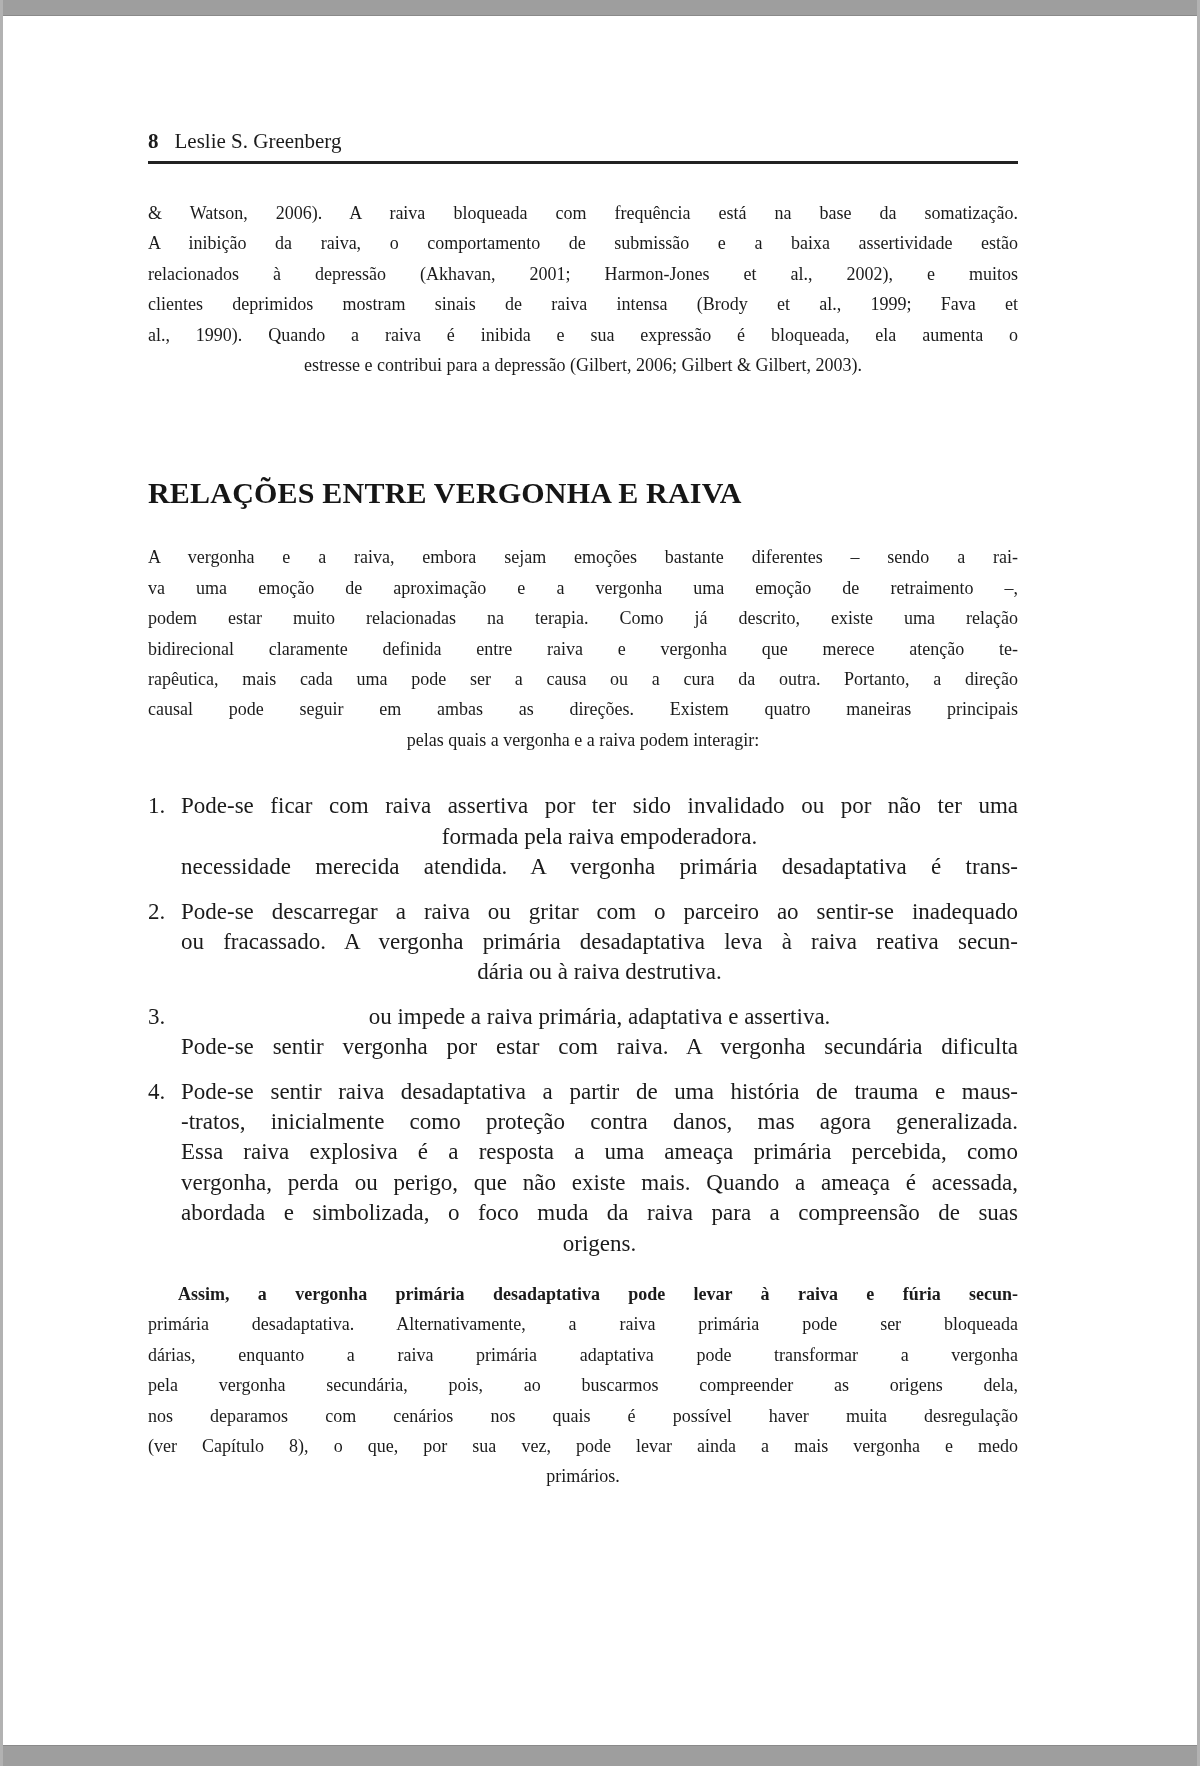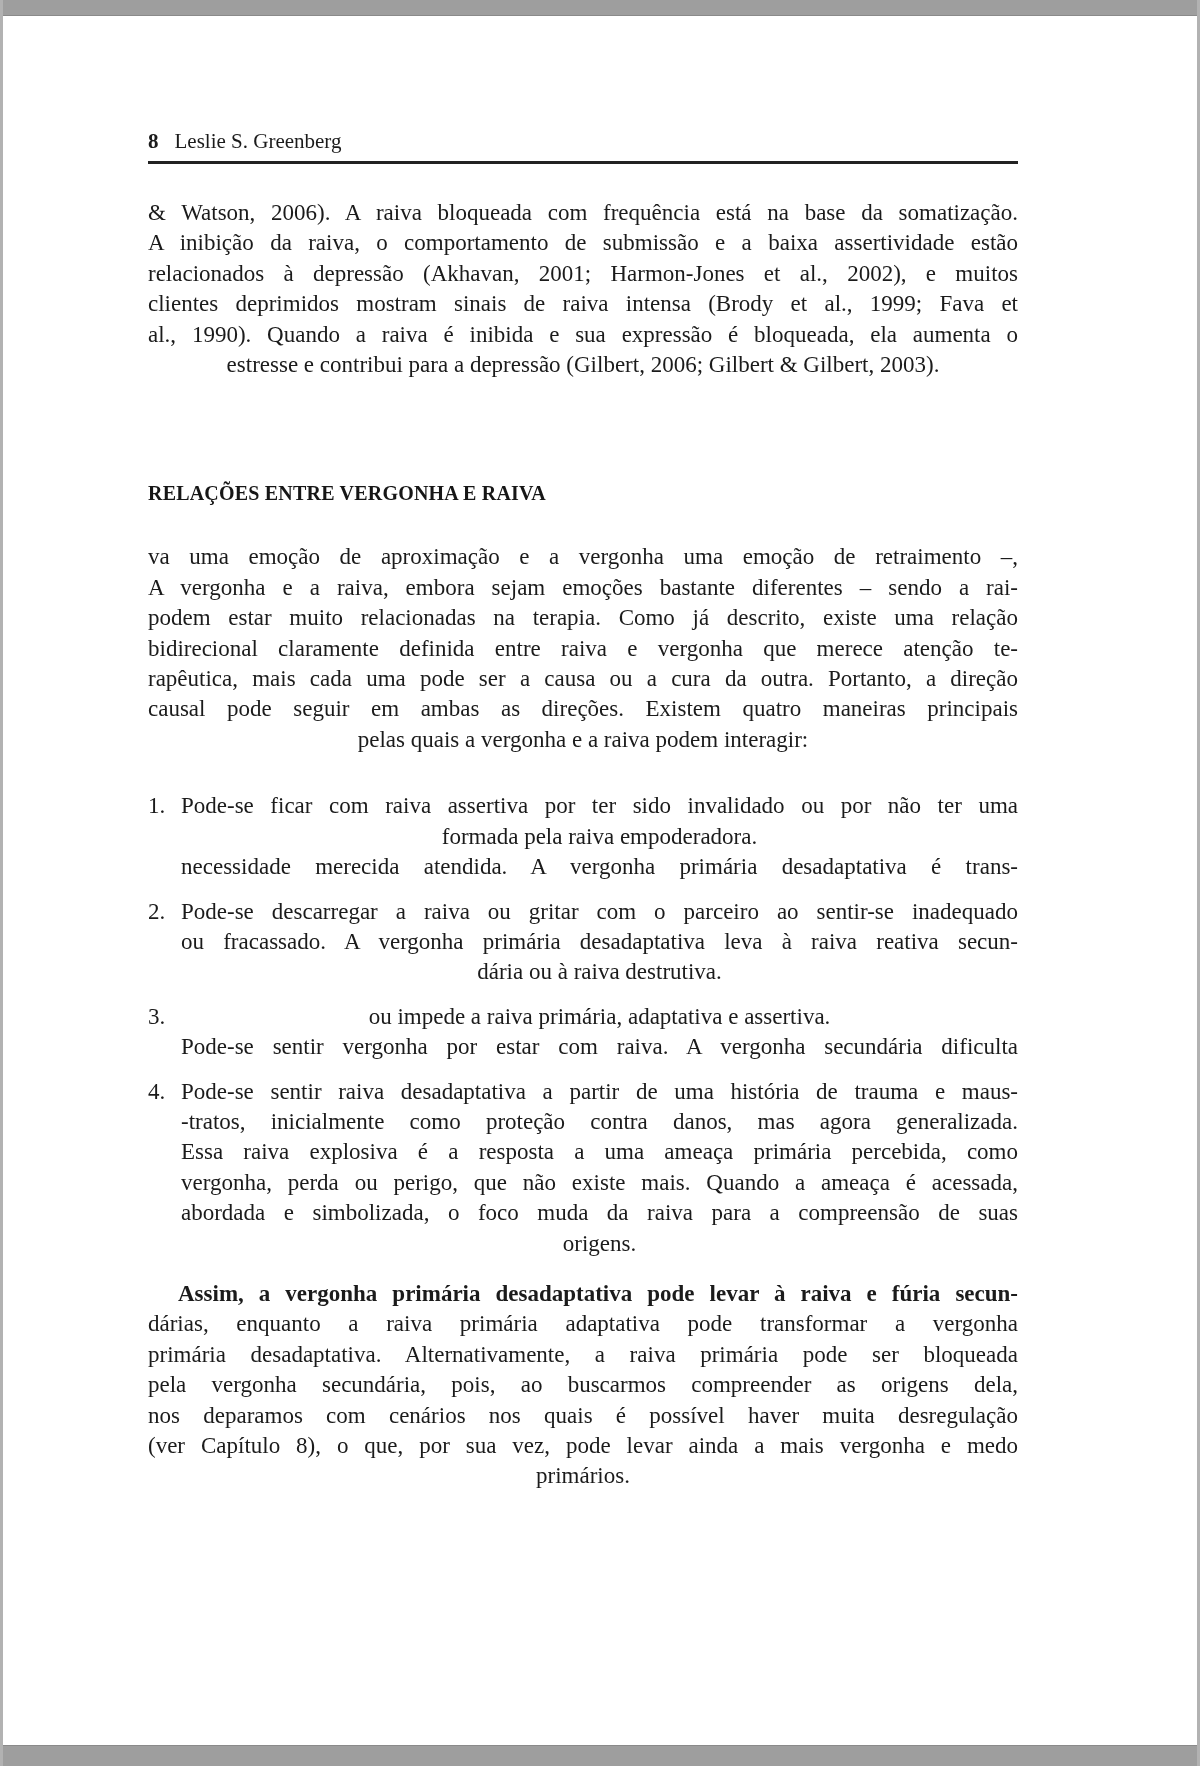--- a/index.html
+++ b/index.html
@@ -18,25 +18,25 @@
   .chrome { position:absolute; left:-3px; right:-3px; background:#9e9e9e; z-index:5; }
   .chrome.top { top:0; height:15px; border-bottom:1px solid #8a8a8a; }
   .chrome.bottom { bottom:0; height:20px; border-top:1px solid #8a8a8a; }
 
   .content { margin-left:145px; width:870px; }
 
   header.running { margin-top:129px; font-size:21px; line-height:24px; }
   .pnum { font-weight:700; margin-right:16px; }
   .rule { margin-top:8px; height:3px; background:#222222; }
 
-  .para { margin:0; font-size:23px; line-height:30.4px; }
+  .para { margin:0; font-size:18px; line-height:30.4px; }
   .p-intro { margin-top:34px; }
   h2.sect {
     margin:96px 0 0 0;
-    font-size:20px; line-height:34px; font-weight:700;
+    font-size:30px; line-height:34px; font-weight:700;
     letter-spacing:0.2px; color:#161616;
   }
   .p-rel { margin-top:32px; }
 
   .ln { display:block; }
   .j { text-align:justify; text-align-last:justify; }
   .last { text-align:center; }
 
   ol.interactions { margin:36px 0 0 0; padding:0; list-style:none; font-size:23px; line-height:30.4px; }
   .li { display:flex; margin-bottom:14px; }
@@ -66,22 +66,22 @@
       <span class="ln j">A inibição da raiva, o comportamento de submissão e a baixa assertividade estão</span>
       <span class="ln j">relacionados à depressão (Akhavan, 2001; Harmon-Jones et al., 2002), e muitos</span>
       <span class="ln j">clientes deprimidos mostram sinais de raiva intensa (Brody et al., 1999; Fava et</span>
       <span class="ln j">al., 1990). Quando a raiva é inibida e sua expressão é bloqueada, ela aumenta o</span>
       <span class="ln last">estresse e contribui para a depressão (Gilbert, 2006; Gilbert &amp; Gilbert, 2003).</span>
     </p>
 
     <h2 class="sect">RELAÇÕES ENTRE VERGONHA E RAIVA</h2>
 
     <p class="para p-rel">
+      <span class="ln j">A vergonha e a raiva, embora sejam emoções bastante diferentes – sendo a rai-</span>
       <span class="ln j">va uma emoção de aproximação e a vergonha uma emoção de retraimento –,</span>
-      <span class="ln j">A vergonha e a raiva, embora sejam emoções bastante diferentes – sendo a rai-</span>
       <span class="ln j">podem estar muito relacionadas na terapia. Como já descrito, existe uma relação</span>
       <span class="ln j">bidirecional claramente definida entre raiva e vergonha que merece atenção te-</span>
       <span class="ln j">rapêutica, mais cada uma pode ser a causa ou a cura da outra. Portanto, a direção</span>
       <span class="ln j">causal pode seguir em ambas as direções. Existem quatro maneiras principais</span>
       <span class="ln last">pelas quais a vergonha e a raiva podem interagir:</span>
     </p>
 
     <ol class="interactions">
       <li class="li">
         <span class="num">1.</span>
@@ -114,22 +114,22 @@
           <span class="ln j">Essa raiva explosiva é a resposta a uma ameaça primária percebida, como</span>
           <span class="ln j">vergonha, perda ou perigo, que não existe mais. Quando a ameaça é acessada,</span>
           <span class="ln j">abordada e simbolizada, o foco muda da raiva para a compreensão de suas</span>
           <span class="ln last">origens.</span>
         </span>
       </li>
     </ol>
 
     <p class="para p-close">
       <span class="ln j first">Assim, a vergonha primária desadaptativa pode levar à raiva e fúria secun-</span>
+      <span class="ln j">primária desadaptativa. Alternativamente, a raiva primária pode ser bloqueada</span>
       <span class="ln j">dárias, enquanto a raiva primária adaptativa pode transformar a vergonha</span>
-      <span class="ln j">primária desadaptativa. Alternativamente, a raiva primária pode ser bloqueada</span>
       <span class="ln j">pela vergonha secundária, pois, ao buscarmos compreender as origens dela,</span>
       <span class="ln j">nos deparamos com cenários nos quais é possível haver muita desregulação</span>
       <span class="ln j">(ver Capítulo 8), o que, por sua vez, pode levar ainda a mais vergonha e medo</span>
       <span class="ln last">primários.</span>
     </p>
 
   </div>
 </div>
 
 </body></html>

